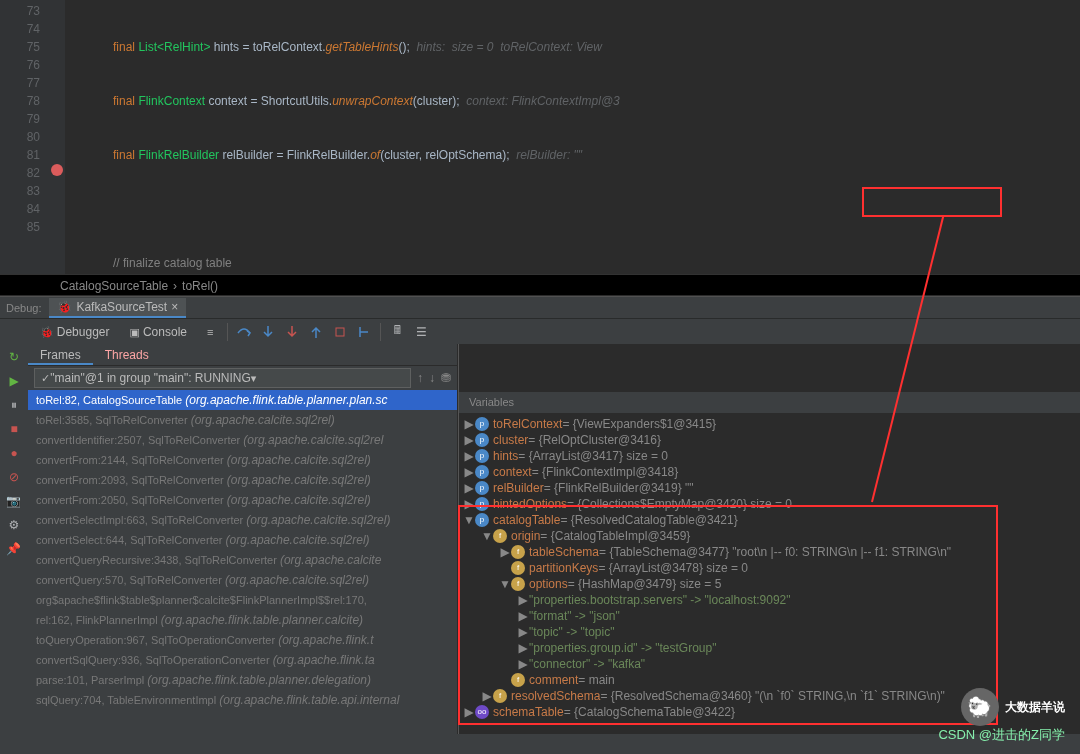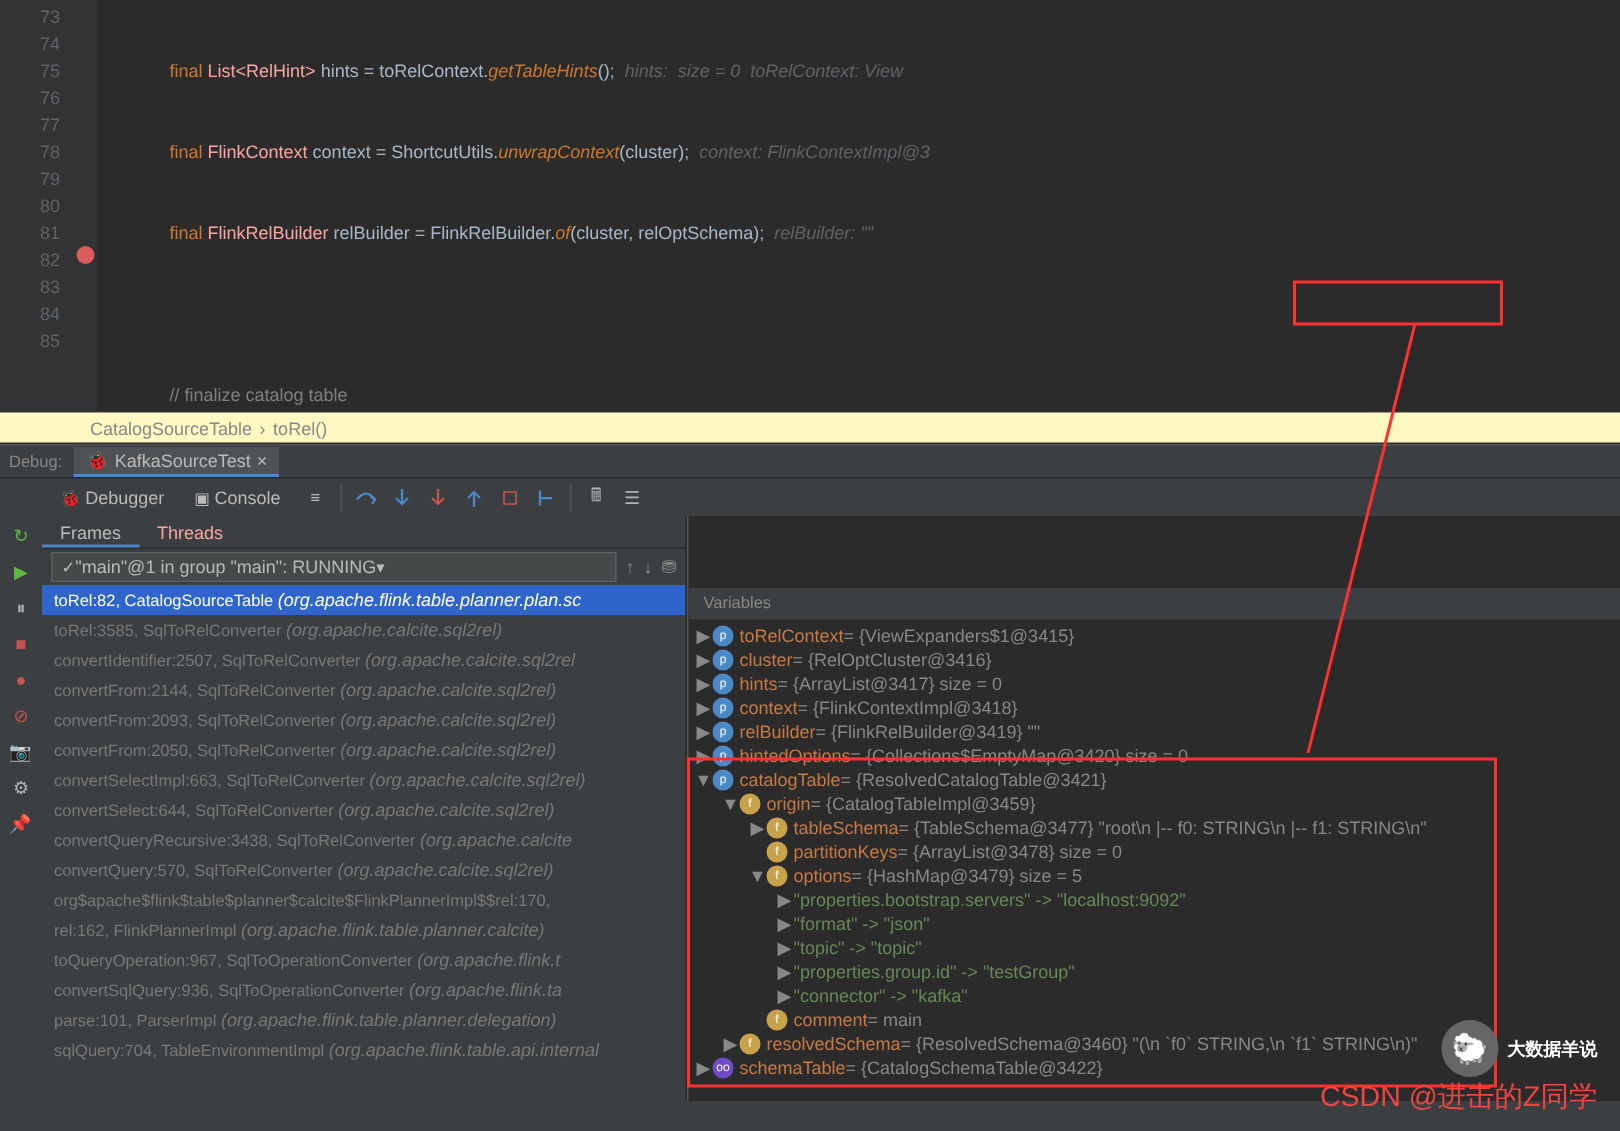--- a/index.html
+++ b/index.html
@@ -4,22 +4,22 @@
 <style>
 * { margin:0; padding:0; box-sizing:border-box; font-family:'Segoe UI',Arial,sans-serif; font-size:12px; }
 body { background:#2b2b2b; color:#a9b7c6; width:1080px; height:754px; overflow:hidden; position:relative; }
 .editor { display:flex; height:274px;justify-content:flex-end; }
 .gutter { width:50px; background:#313335; text-align:right; padding-right:10px; color:#606366; line-height:18px; font-size:13px; padding-top:2px; }
 .gutter div { height:18px; }
 .bp-gutter { width:15px; background:#313335; }
 .bp { width:12px; height:12px; background:#db5c5c; border-radius:50%; margin-top:164px; margin-left:1px; }
 .code { flex:1; font-family:'JetBrains Mono',Consolas,monospace; font-size:13px; line-height:18px; padding-top:2px; padding-left:8px; white-space:pre; overflow:hidden; }
 .code .ln { height:18px; }
-.kw{color:#cc7832;} .typ{color:#fca5a5;} .com{color:#808080;} .stat{color:#cc7832;font-style:italic;} .hint{color:#606366;font-style:italic;}
-.crumbs { background:#fef9c3; height:22px; border-top:1px solid #323232; border-bottom:1px solid #2b2b2b; font-size:11px; color:#888; padding-left:60px; line-height:22px; }
+.kw{color:#cc7832;} .typ{color:#22c55e;} .com{color:#808080;} .stat{color:#cc7832;font-style:italic;} .hint{color:#606366;font-style:italic;}
+.crumbs { background:#000000; height:22px; border-top:1px solid #323232; border-bottom:1px solid #2b2b2b; font-size:11px; color:#888; padding-left:60px; line-height:22px; }
 .crumbs span{margin-right:5px;}
 .dbg-tabs { background:#3c3f41; height:22px; display:flex; align-items:center; padding-left:6px; border-top:1px solid #515151;}
 .dbg-tabs .lbl{color:#888; margin-right:8px; font-size:11px;}
 .dbg-tabs .tab{background:#4e5254; padding:2px 8px; font-size:11px; color:#bbb; border-bottom:2px solid #4a88c7; display:flex; align-items:center; gap:4px;}
 .dbg-toolbar{background:#3c3f41;height:26px;display:flex;align-items:center;border-top:1px solid #292b2b;padding-left:30px;gap:0;}
 .dbg-toolbar .tbtn{display:flex;align-items:center;justify-content:center;width:24px;height:22px;color:#afb1b3;cursor:pointer;}
 .dbg-toolbar .sep{width:1px;height:18px;background:#555;margin:0 4px;}
 .dbg-toolbar .lbl2{font-size:11px;color:#bbb;padding:0 10px;}
 .dbg-body{display:flex;height:394px;}
 .side-tb{width:28px;background:#3c3f41;display:flex;flex-direction:column;align-items:center;padding-top:4px;gap:6px;}
@@ -45,21 +45,21 @@
 .ic-p{background:#4a88c7;color:#fff;}
 .ic-f{background:#c7a24a;color:#fff;}
 .ic-oo{background:#6e4ac7;color:#fff;font-size:7px;}
 .vn{color:#c77a48;}
 .vv{color:#888;}
 .vs{color:#6a8759;}
 .red-box{position:absolute;border:2px solid #ff3030;pointer-events:none;z-index:100;}
 .red-line{position:absolute;background:#ff3030;height:2px;transform-origin:left center;z-index:99;}
 .watermark{position:absolute;right:15px;bottom:10px;text-align:right;z-index:101;}
 .wm1{font-size:22px;color:#fff;font-weight:bold;display:flex;align-items:center;gap:6px;justify-content:flex-end;}
-.wm2{font-size:19px;color:#ef4444;margin-left:46px;}
+.wm2{font-size:13px;color:#86efac;margin-left:46px;}
 .avatar{width:38px;height:38px;background:#666;border-radius:50%;display:flex;align-items:center;justify-content:center;font-size:20px;}
 .status-bar{position:absolute;bottom:0;left:0;right:0;height:20px;background:#3c3f41;display:flex;align-items:center;gap:14px;padding:0 10px;color:#888;font-size:10px;z-index:1;}
 </style>
 </head>
 <body>
 
 <div class="editor">
   <div class="gutter">
     <div>73</div>
       <div>74</div>

